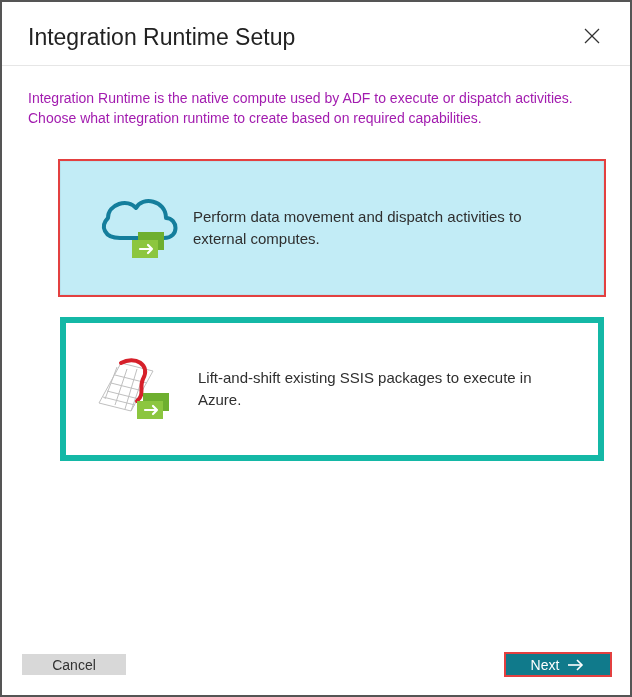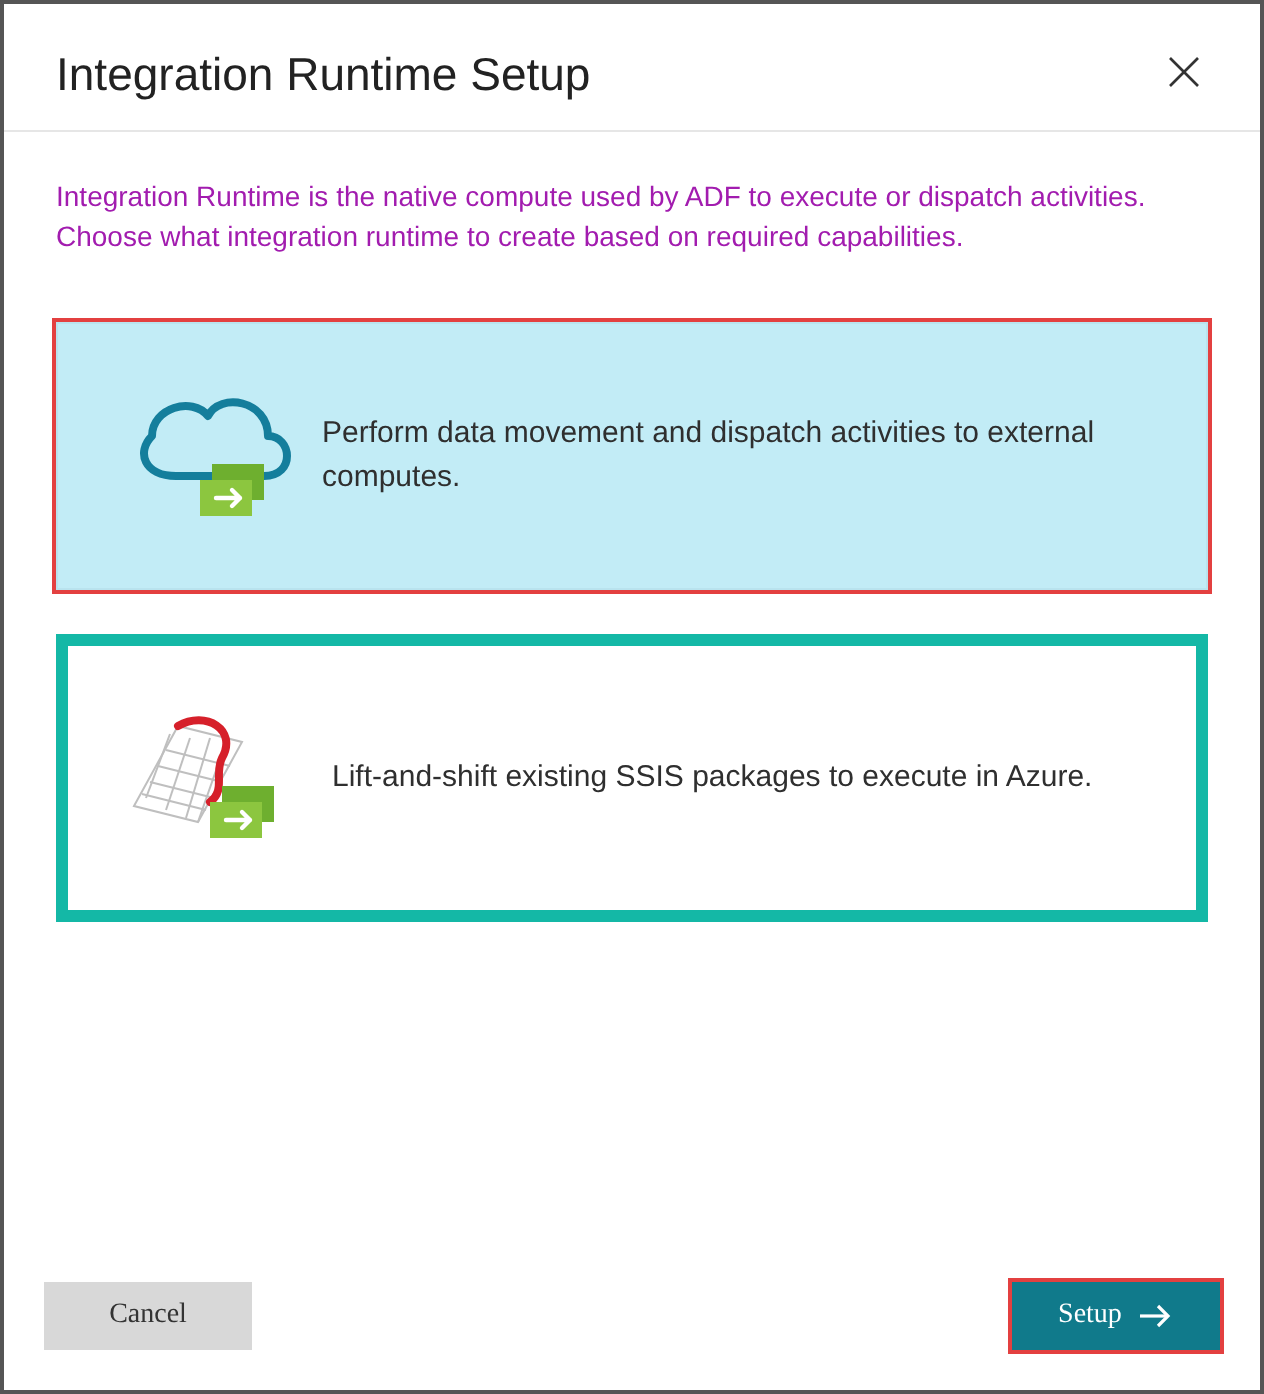--- a/index.html
+++ b/index.html
@@ -37,20 +37,21 @@
     margin:0 0 0 0;
   }
   .desc {
     padding:22px 26px 6px 26px;
     font-size:14px;
     color:#a21caf;
     line-height:1.45;
   }
   .options {
     padding:26px 26px 0 26px;
+    margin-left:32px;
   }
   .card {
     border:6px solid #14b8a6;
     background:#fff;
     display:flex;
     align-items:center;
     padding:26px 22px 26px 22px;
     cursor:pointer;
     min-height:124px;
   }
@@ -77,29 +78,29 @@
   }
   .footer{
     position:absolute;
     left:0;right:0;bottom:0;
     padding:14px 20px 20px 20px;
     display:flex;
     justify-content:space-between;
     align-items:center;
   }
   .btn{
-    height:34px;
+    height:21px;
     min-width:104px;
     display:flex;
     align-items:center;
     justify-content:center;
     font-size:14px;
     cursor:pointer;
     border:none;
-    font-family:Liberation Serif, serif;
+    font-family:Liberation Sans, sans-serif;
   }
   .btn.cancel{
     background:#d8d8d8;
     color:#333;
   }
   .btn.next{
     background:#107a8b;
     color:#fff;
     gap:8px;
     outline:2px solid #e34040;
@@ -168,19 +169,19 @@
     <div class="text">Lift-and-shift existing SSIS packages to execute in Azure.</div>
   </div>
 
 </div>
 
 <div class="footer">
   <button class="btn cancel">
     <span>Cancel</span>
   </button>
   <button class="btn next">
-    <span>Setup</span>
+    <span>Next</span>
     <svg width="18" height="14" viewBox="0 0 18 14">
       <line x1="1" y1="7" x2="15" y2="7" stroke="#fff" stroke-width="1.6"></line>
       <polyline points="10,2 15,7 10,12" fill="none" stroke="#fff" stroke-width="1.6"></polyline>
     </svg>
   </button>
 </div>
 
 </body></html>

